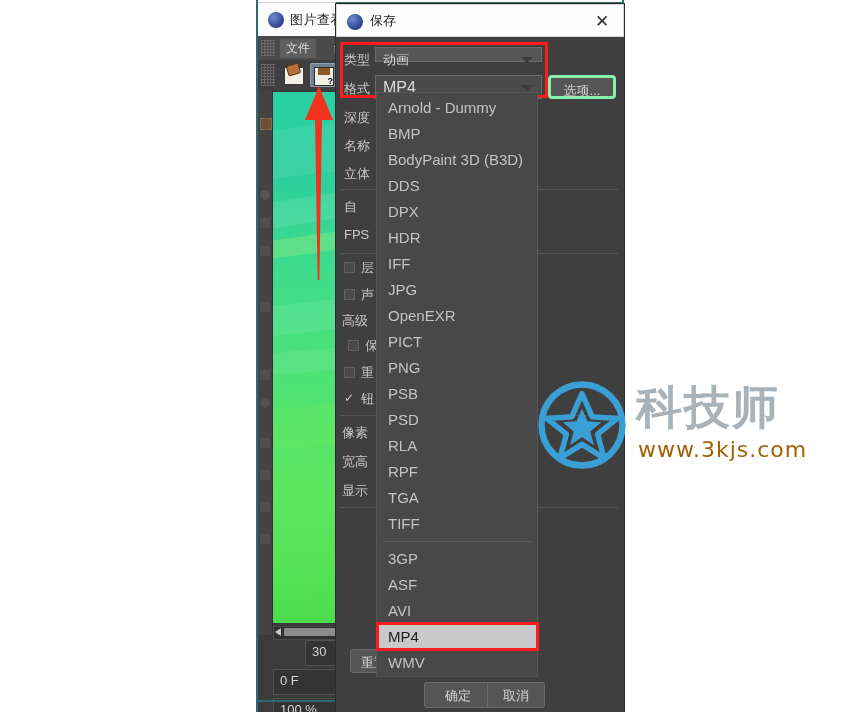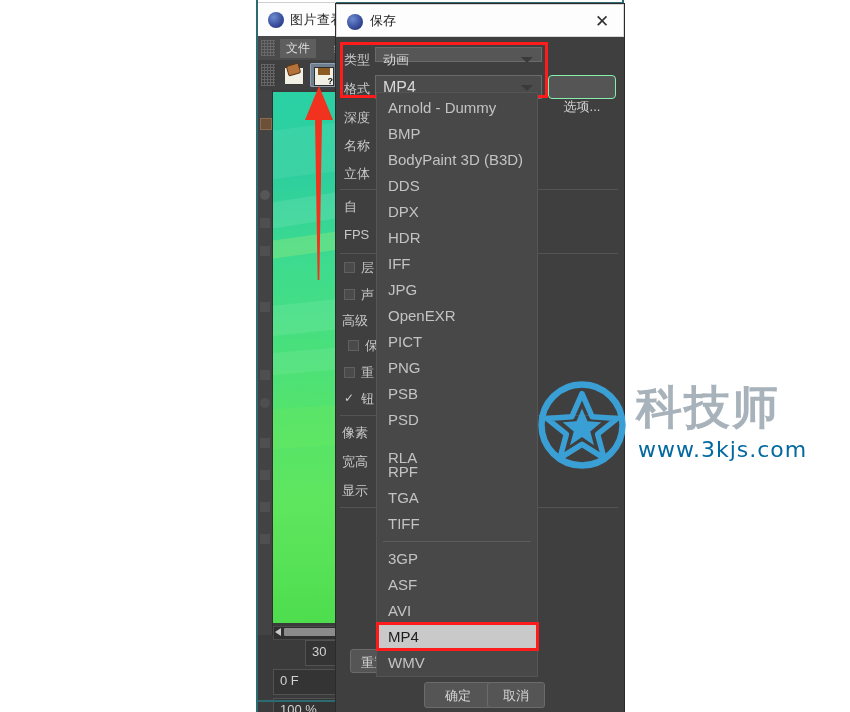--- a/index.html
+++ b/index.html
@@ -158,22 +158,22 @@
   }
   .combo .txt{position:absolute;left:7px;top:3px;}
   .combo .carat{
     position:absolute;right:8px;top:9px;width:0;height:0;
     border-left:6px solid transparent;border-right:6px solid transparent;border-top:6px solid #3a3a3a;
   }
   .combo.big{background:#4b4b4b;}
   .combo.big .txt{font-size:16px;top:3px;}
 
   .optbtn{
-    position:absolute;background:#555;border:1px solid #86efac;border-radius:4px;
-    color:#cfcfcf;font-size:13px;text-align:center;box-sizing:border-box;padding-top:22px;
+    position:absolute;background:#555;border:3px solid #86efac;border-radius:4px;
+    color:#cfcfcf;font-size:13px;text-align:center;box-sizing:border-box;padding-top:4px;
   }
 
   .redbox{position:absolute;border:3px solid #fc1c1c;box-sizing:border-box;pointer-events:none;}
 
   .dlg-sep{position:absolute;background:#545454;height:1px;}
   .chk{
     position:absolute;width:11px;height:11px;background:#4a4a4a;border:1px solid #606060;
     box-sizing:border-box;
   }
   .chk.tick{background:transparent;border:none;color:#cfcfcf;font-size:12px;line-height:11px;}
@@ -196,21 +196,21 @@
 
   
   .wm{position:absolute;left:536px;top:375px;width:300px;height:105px;}
   .wm-logo{position:absolute;left:0;top:4px;width:92px;height:92px;}
   .wm-text{
     position:absolute;left:100px;top:6px;font-size:46px;font-weight:bold;
     color:#a8b2ba;letter-spacing:2px;line-height:52px;
     font-family:"DejaVu Sans","Liberation Sans",sans-serif;
   }
   .wm-url{
-    position:absolute;left:102px;top:62px;font-size:22px;color:#0369a1;letter-spacing:1px;
+    position:absolute;left:102px;top:62px;font-size:22px;color:#a16207;letter-spacing:1px;
     font-family:"DejaVu Sans","Liberation Sans",sans-serif;
   }
 
   .teal-edge{position:absolute;background:#2d6b72;}
 </style>
 </head>
 <body>
 
 <div class="root">
 
@@ -386,21 +386,21 @@
     <div class="ddl-item" style="top:80px;">DDS</div>
     <div class="ddl-item" style="top:106px;">DPX</div>
     <div class="ddl-item" style="top:132px;">HDR</div>
     <div class="ddl-item" style="top:158px;">IFF</div>
     <div class="ddl-item" style="top:184px;">JPG</div>
     <div class="ddl-item" style="top:210px;">OpenEXR</div>
     <div class="ddl-item" style="top:236px;">PICT</div>
     <div class="ddl-item" style="top:262px;">PNG</div>
     <div class="ddl-item" style="top:288px;">PSB</div>
     <div class="ddl-item" style="top:314px;">PSD</div>
-    <div class="ddl-item" style="top:340px;margin-top:12px;">RLA</div>
+    <div class="ddl-item" style="top:340px;">RLA</div>
     <div class="ddl-item" style="top:366px;">RPF</div>
     <div class="ddl-item" style="top:392px;">TGA</div>
     <div class="ddl-item" style="top:418px;">TIFF</div>
 
     <div class="ddl-sep" style="top:448px;"></div>
 
     <div class="ddl-item" style="top:453px;">3GP</div>
     <div class="ddl-item" style="top:479px;">ASF</div>
     <div class="ddl-item" style="top:505px;">AVI</div>
     <div class="ddl-item hi" style="top:531px;">MP4</div>

